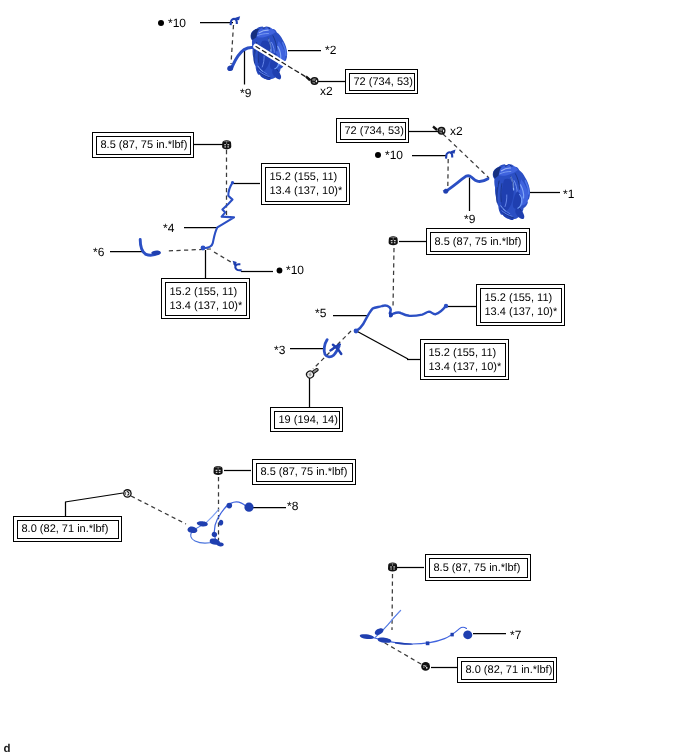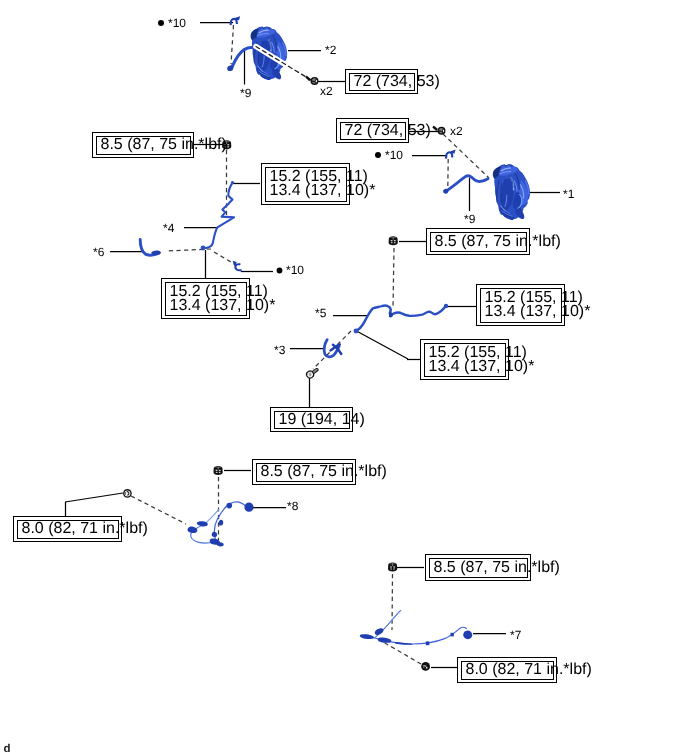--- a/index.html
+++ b/index.html
@@ -3,21 +3,21 @@
 <meta charset="utf-8">
 <title>Brake Line Diagram</title>
 <style>
   html,body{margin:0;padding:0;background:#ffffff;-webkit-font-smoothing:antialiased;}
   *{-webkit-font-smoothing:antialiased;text-rendering:geometricPrecision;}
   body{width:688px;height:755px;overflow:hidden;font-family:"Liberation Sans",sans-serif;}
   #page{position:relative;width:688px;height:755px;background:#fff;}
   svg{display:block;}
   .cbox{position:absolute;border:1.2px solid #000;background:#fff;box-sizing:border-box;padding:2.5px;}
   .cbox .inner{border:1.2px solid #000;background:#fff;box-sizing:border-box;height:100%;
-    font-size:16px;color:#000;line-height:14px;padding:2px 4px;white-space:nowrap;
+    font-size:11px;color:#000;line-height:14px;padding:2px 4px;white-space:nowrap;
     display:flex;flex-direction:column;justify-content:center;}
   .lbl{position:absolute;font-size:12px;color:#000;white-space:nowrap;line-height:13px;}
   .corner{position:absolute;font-size:11.5px;font-weight:bold;color:#222;line-height:11px;}
 </style>
 </head>
 <body>
 
 <div id="page">
   <svg id="art" width="688" height="755" viewBox="0 0 688 755">
     <g id="leaders">
@@ -290,21 +290,21 @@
           <div>15.2 (155, 11)</div>
           <div>13.4 (137, 10)*</div>
         </div>
       </div>
       <div class="cbox" style="left: 420px; top: 339px; width: 89px; height: 41px;">
         <div class="inner">
           <div>15.2 (155, 11)</div>
           <div>13.4 (137, 10)*</div>
         </div>
       </div>
-      <div class="cbox" style="left: 270px; top: 407px; width: 83px; height: 25px;">
+      <div class="cbox" style="left: 270px; top: 407px; width: 73px; height: 25px;">
         <div class="inner">
           <div>19 (194, 14)</div>
         </div>
       </div>
       <div class="cbox" style="left: 252px; top: 459px; width: 104px; height: 26px;">
         <div class="inner">
           <div>8.5 (87, 75 in.*lbf)</div>
         </div>
       </div>
       <div class="cbox" style="left: 13px; top: 516px; width: 109px; height: 26px;">

